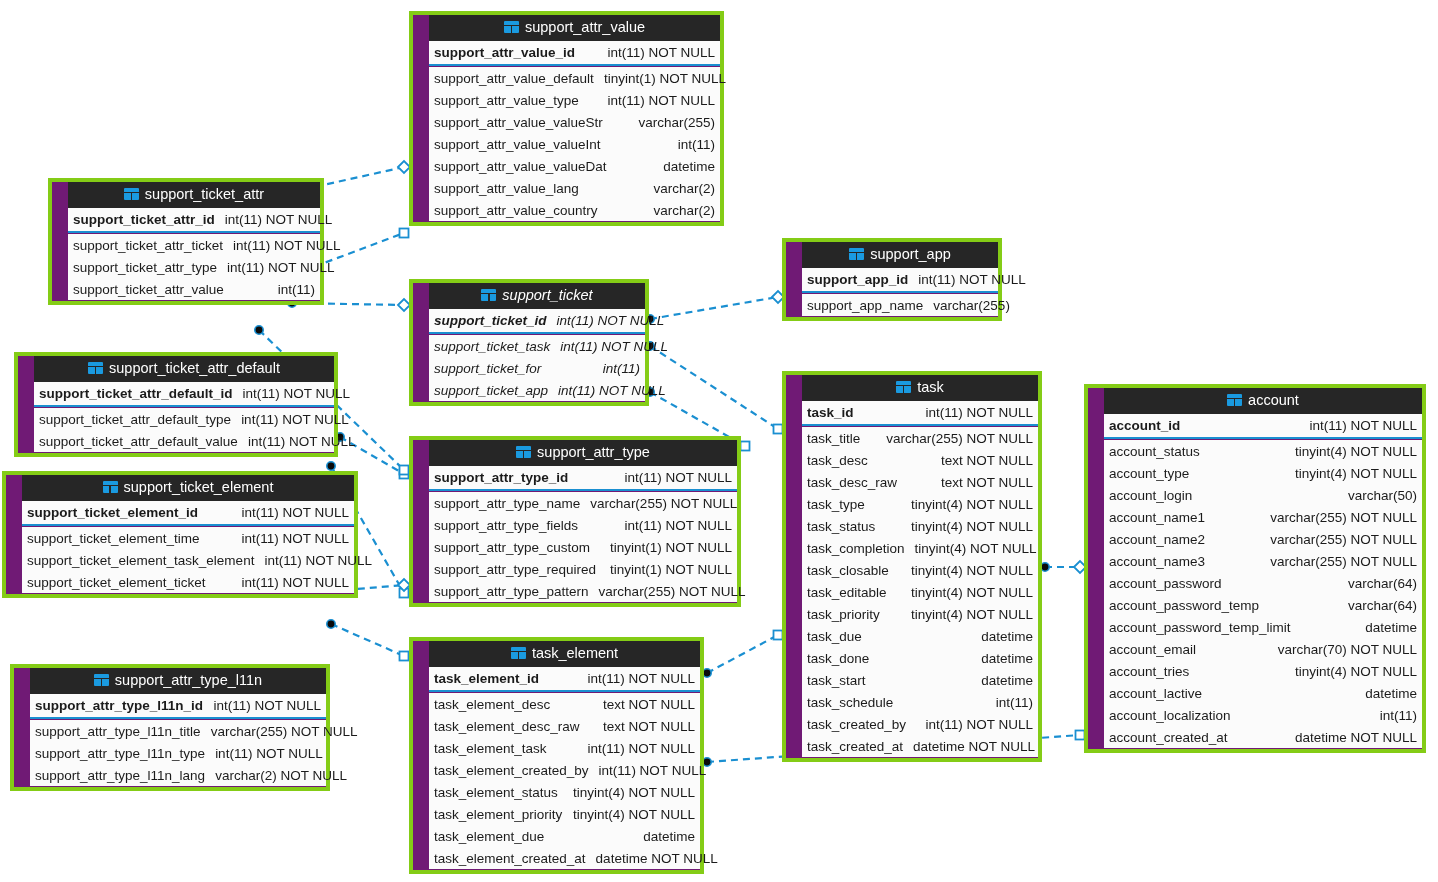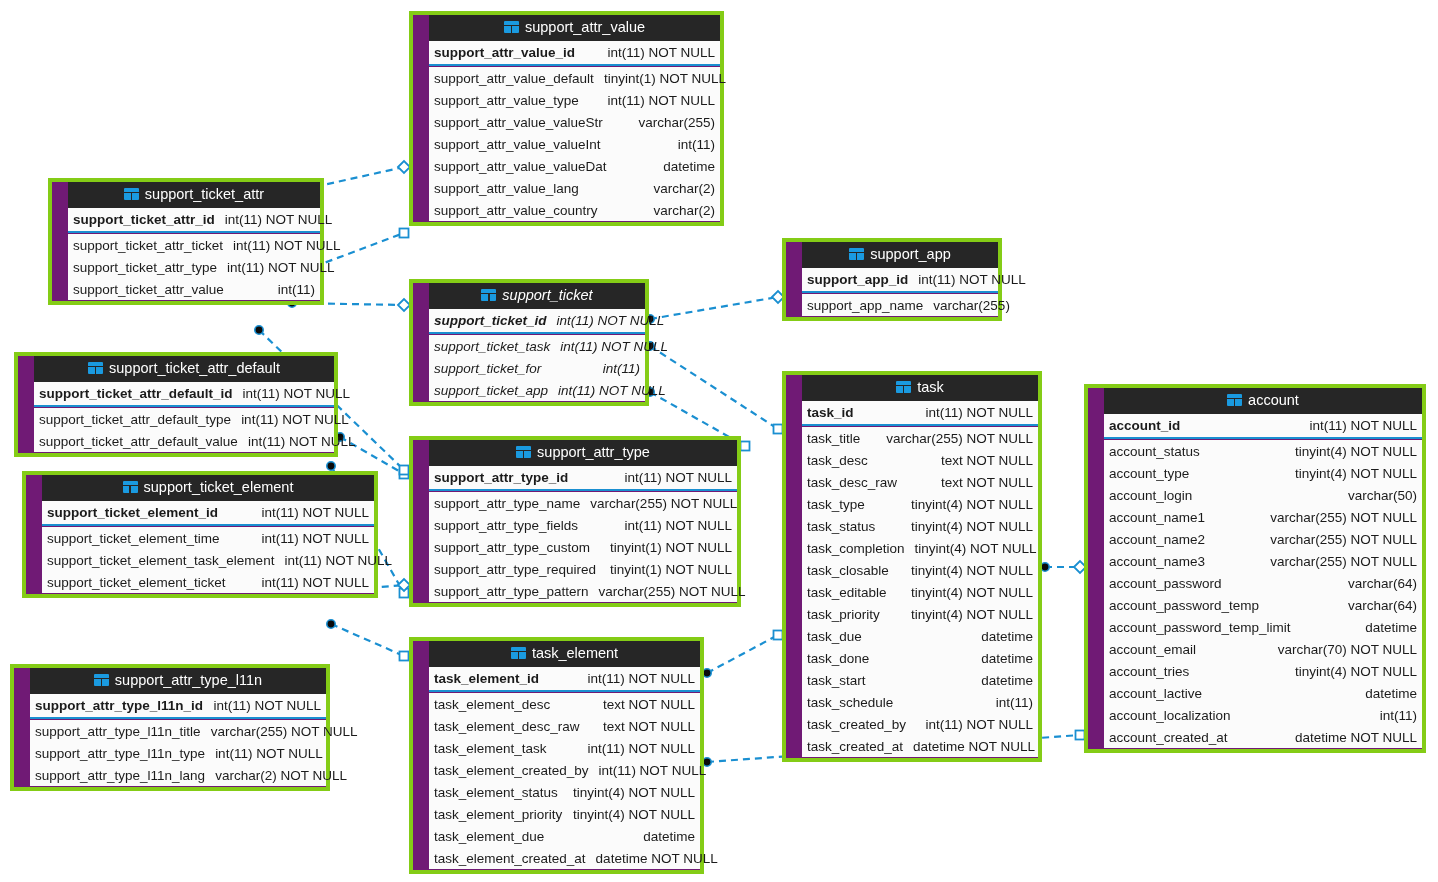--- a/index.html
+++ b/index.html
@@ -455,21 +455,21 @@
           <div class="row">
             <span class="col">support_attr_type_required</span>
             <span class="typ">tinyint(1) NOT NULL</span>
           </div>
           <div class="row">
             <span class="col">support_attr_type_pattern</span>
             <span class="typ">varchar(255) NOT NULL</span>
           </div>
         </div>
       </div>
-      <div class="table" style="left: 22px; top: 471px; width: 356px;">
+      <div class="table" style="left: 2px; top: 471px; width: 356px;">
         <div class="tbl-header"><span class="hdr-inner">
             <span class="tbl-icon"></span>
             <span>support_ticket_element</span>
           </span></div>
         <div class="pk-row">
           <div class="row">
             <span class="col">support_ticket_element_id</span>
             <span class="typ">int(11) NOT NULL</span>
           </div>
         </div>

